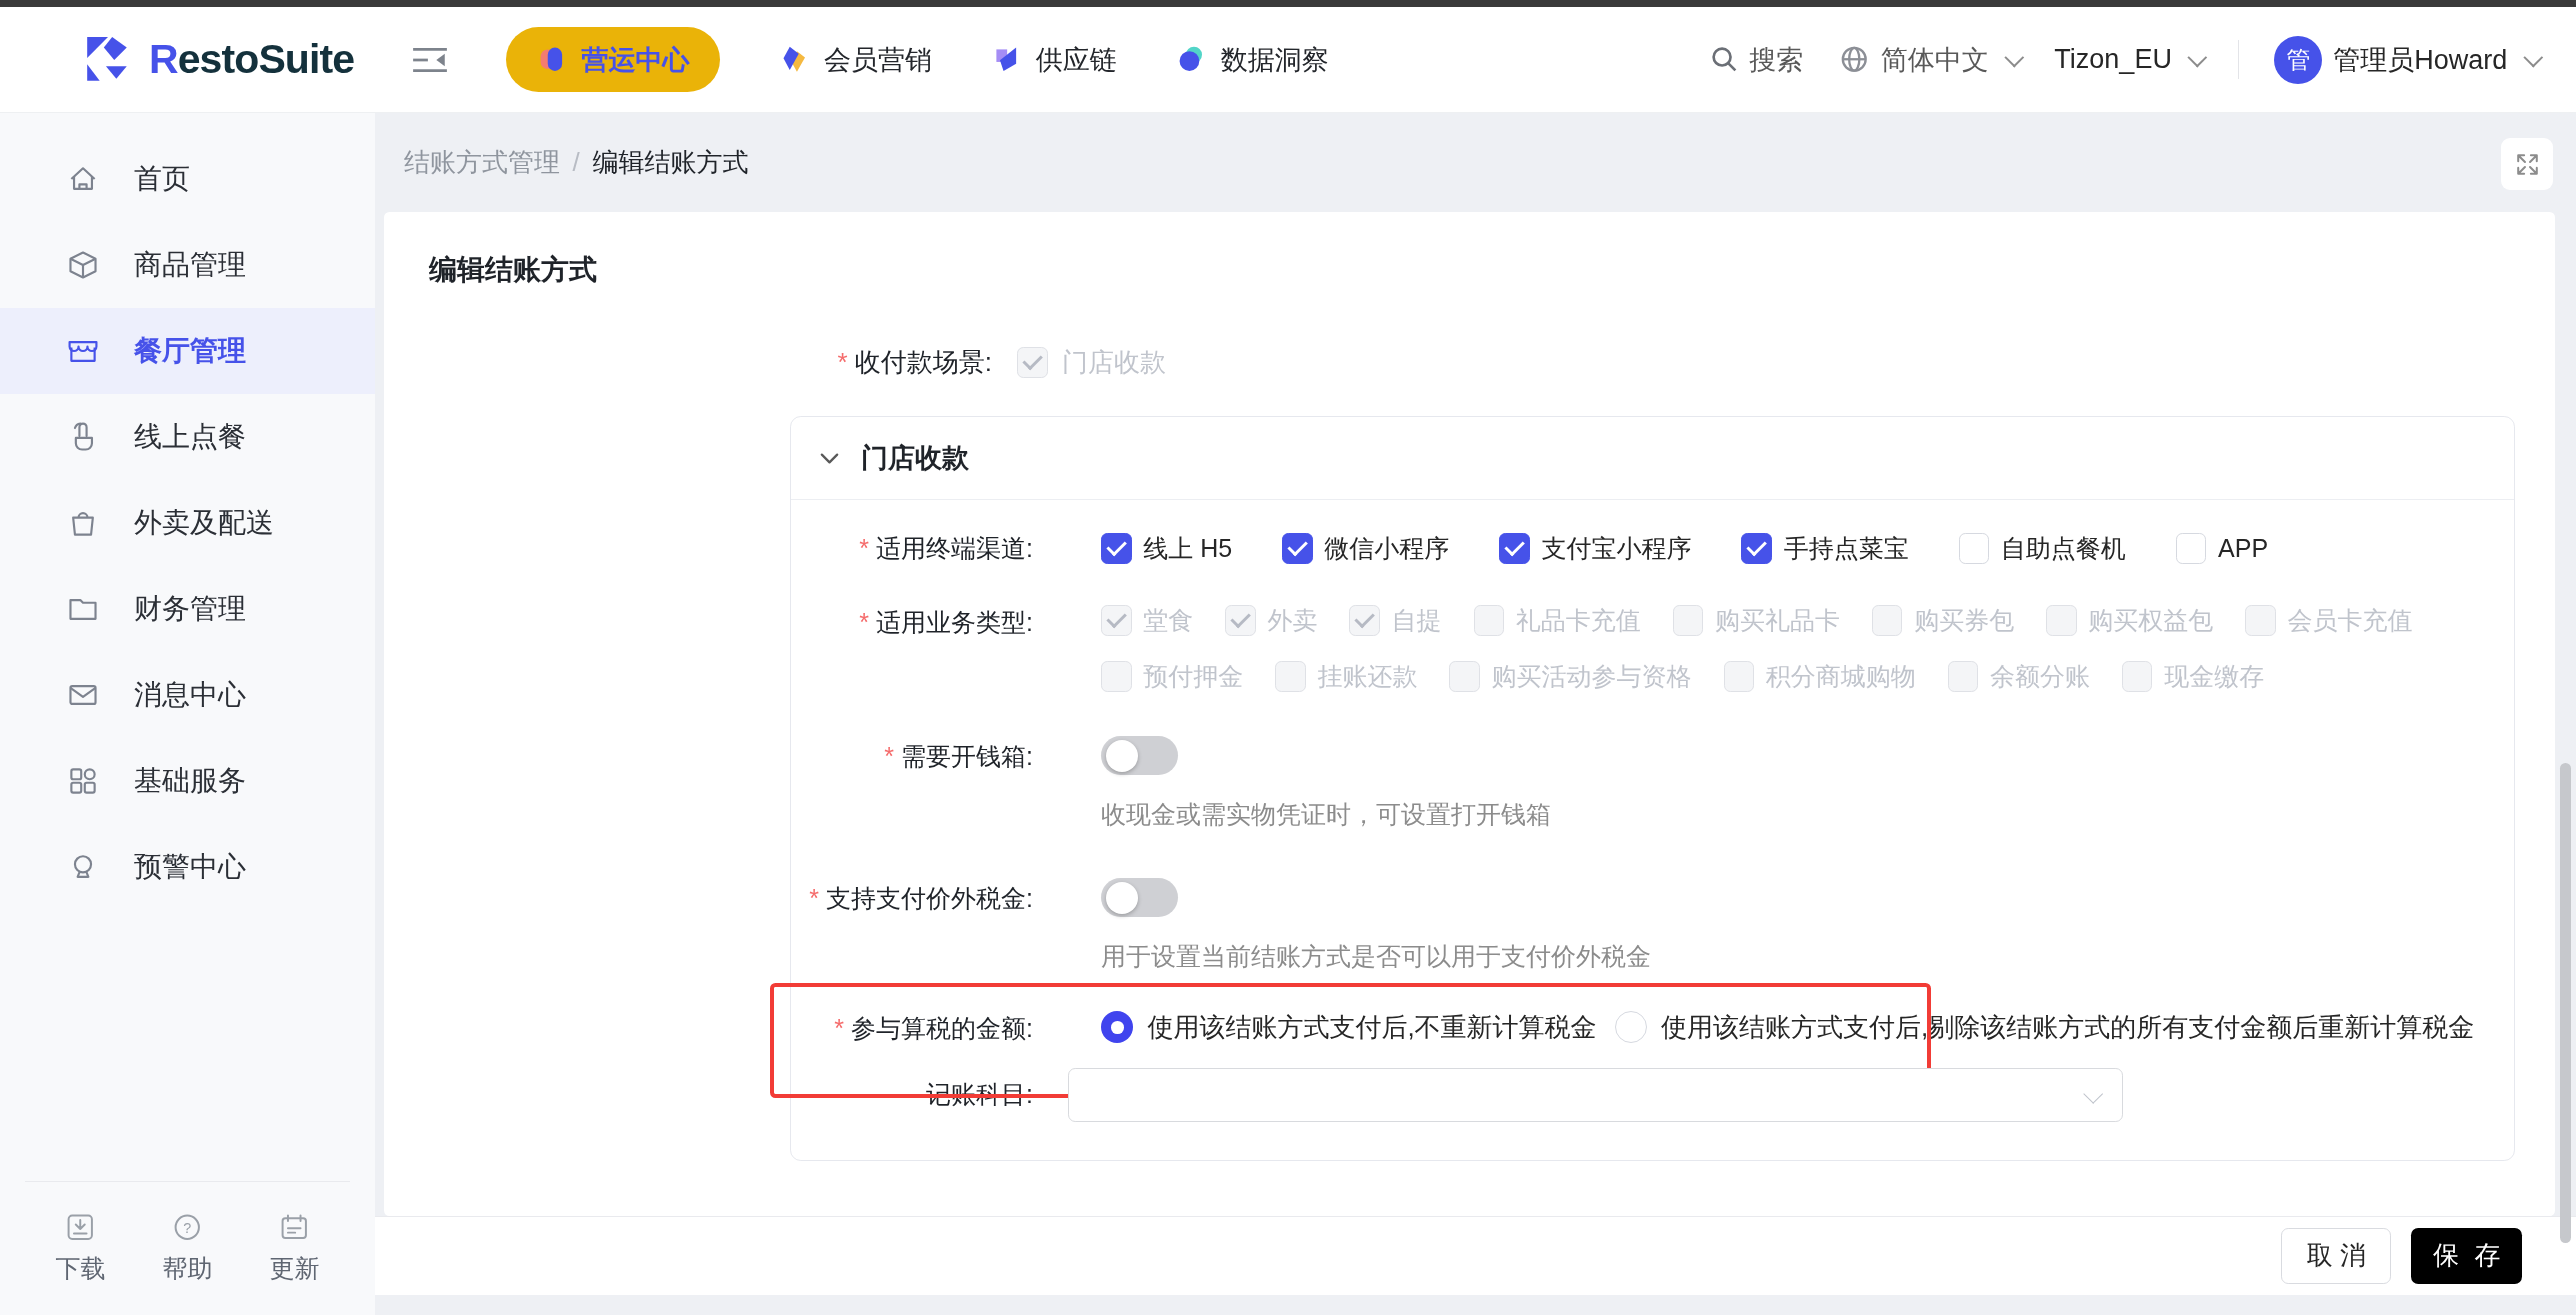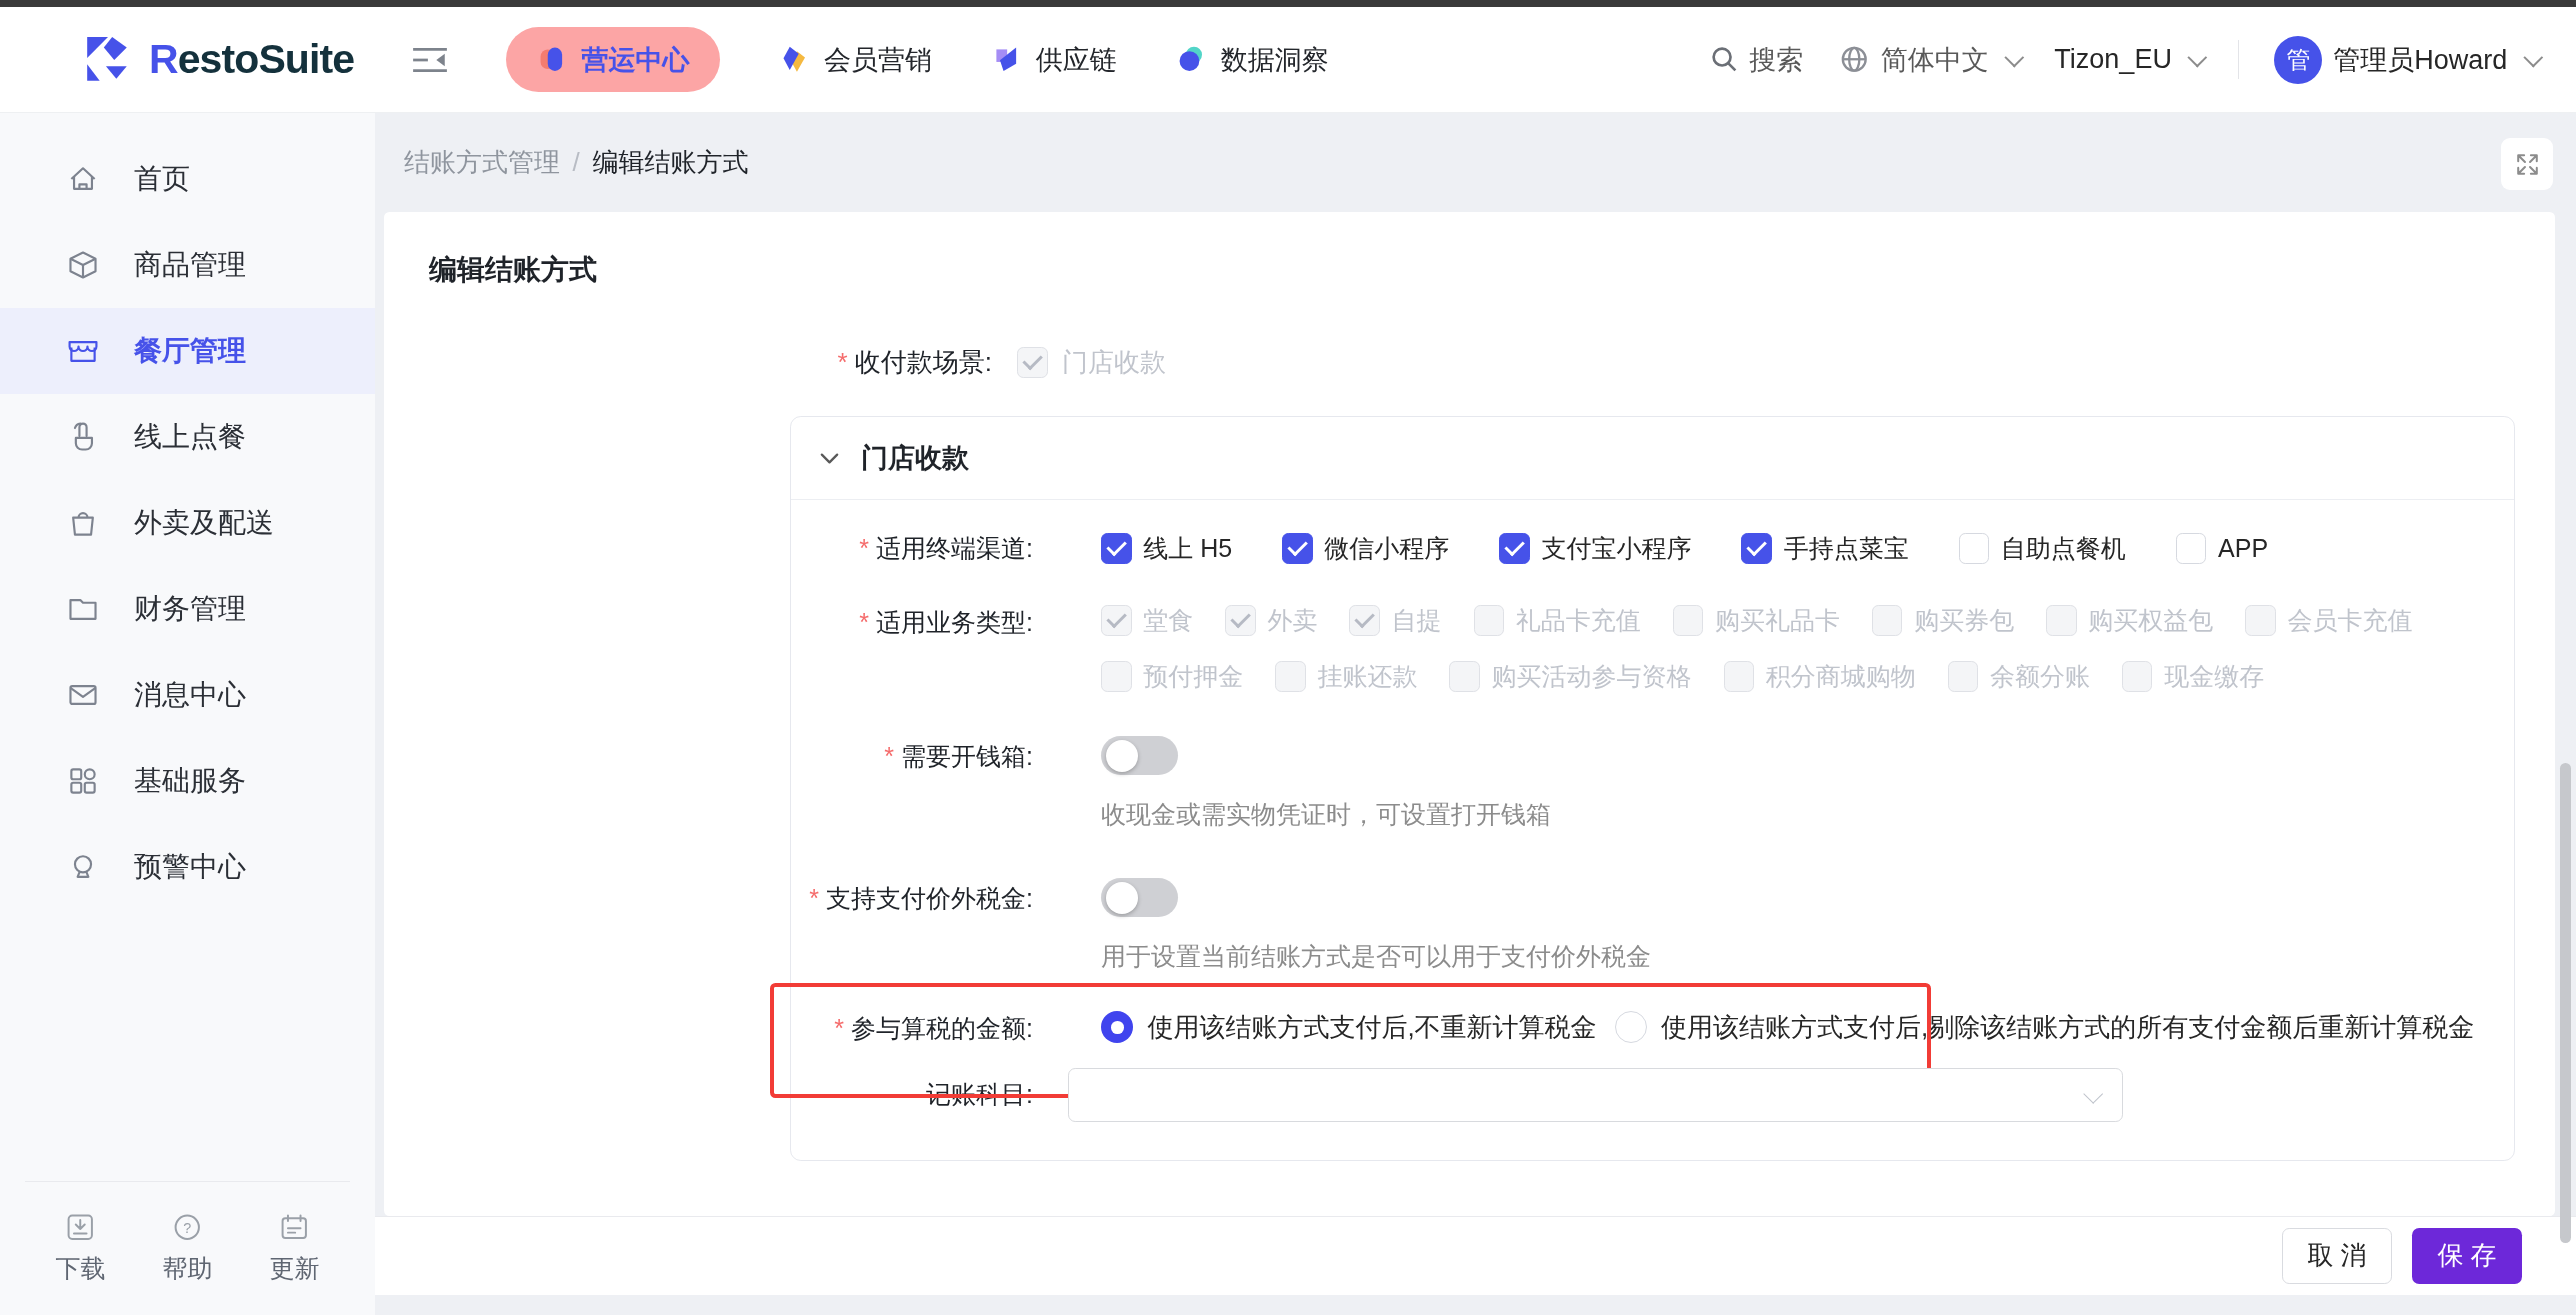--- a/index.html
+++ b/index.html
@@ -13,21 +13,21 @@
   
   .header{position:absolute;top:7.2px;left:0;right:0;height:106px;background:#fff;
     display:flex;align-items:center;padding:0 39px 0 83px;border-bottom:0.9px solid #eef0f2;}
   .logo{display:flex;align-items:center;gap:16px;}
   .logo-text{font-size:41px;font-weight:bold;letter-spacing:-0.9px;}
   .logo-text .b1{color:#4652e9;}
   .logo-text .b2{color:#14313c;}
   .collapse-btn{margin-left:57px;display:flex;align-items:center;}
   .nav{display:flex;align-items:center;margin-left:57px;gap:59px;}
   .nav-item{display:flex;align-items:center;gap:14.4px;font-size:27px;color:#23262b;cursor:pointer;}
-  .nav-item.active{background:#fca5a5;border-radius:36px;padding:14.4px 30.5px;color:#4652e9;font-weight:bold;text-align:center;}
+  .nav-item.active{background:#eab308;border-radius:36px;padding:14.4px 30.5px;color:#4652e9;font-weight:bold;text-align:center;}
   .hright{margin-left:auto;display:flex;align-items:center;gap:36px;}
   .hitem{display:flex;align-items:center;gap:10.8px;font-size:27px;color:#595959;cursor:pointer;}
   .caret{width:13.5px;height:13.5px;border-right:2.2px solid #8c8c8c;border-bottom:2.2px solid #8c8c8c;
     transform:rotate(45deg) translateY(-3.6px);margin-left:5.4px;}
   .vdiv{width:0.9px;height:39px;background:#e3e4e8;}
   .avatar{width:48px;height:48px;border-radius:50%;background:#4652e9;color:#fff;font-size:24px;
     display:flex;align-items:center;justify-content:center;}
   .uname{font-size:27px;color:#262626;}
 
   
@@ -105,21 +105,21 @@
     position:relative;cursor:pointer;}
   .select .sel-caret{position:absolute;right:21.5px;top:18px;width:14.4px;height:14.4px;
     border-right:1.8px solid #bfc3cb;border-bottom:1.8px solid #bfc3cb;transform:rotate(45deg);}
 
   
   .footbar{height:79px;flex:none;background:#fff;border-top:0.9px solid #e9eaee;display:flex;
     align-items:center;justify-content:flex-end;gap:20px;padding-right:54px;}
   .btn{height:56px;min-width:110px;border-radius:7.2px;font-size:26px;display:flex;align-items:center;
     justify-content:center;cursor:pointer;padding:0 21.5px;}
   .btn.ghost{background:#fff;border:1.3px solid #d9dbe0;color:#262626;}
-  .btn.primary{background:#6d28d9;color:#fff;}
+  .btn.primary{background:#000000;color:#fff;font-family:Liberation Mono, monospace;}
   .bottom-gap{height:21.5px;flex:none;}
 
   .scrollthumb{position:absolute;right:5.4px;top:763px;width:10.8px;height:480px;background:#c6c8cc;border-radius:5.4px;}
   svg{display:block;}
 </style>
 </head>
 <body>
 
 <div class="screen">
   <div class="topstrip"></div>

